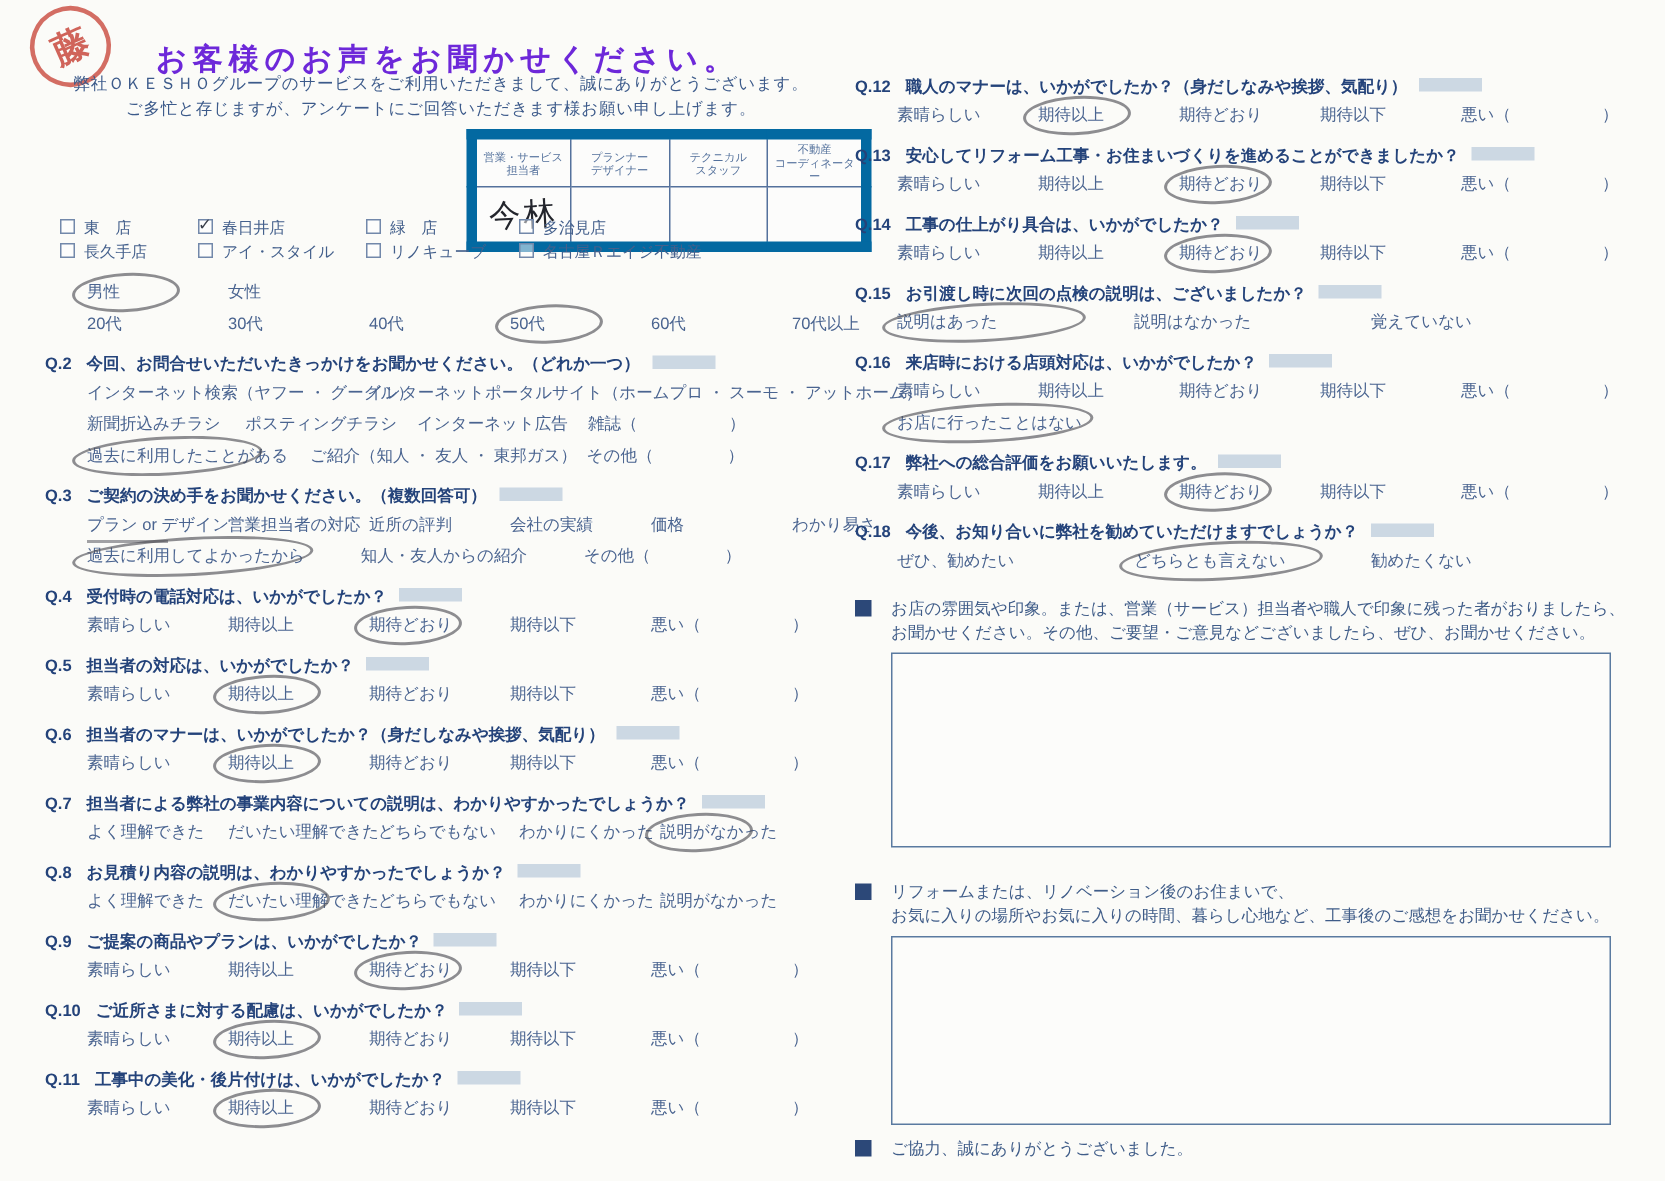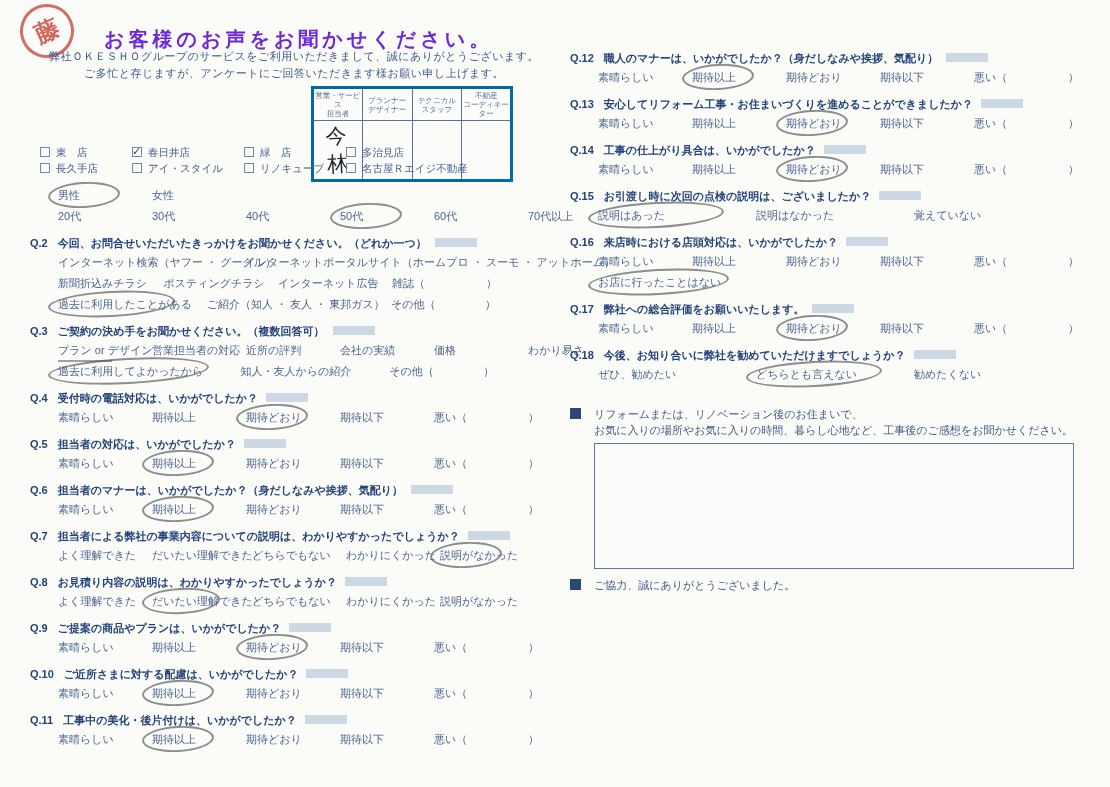--- a/index.html
+++ b/index.html
@@ -20,22 +20,22 @@
   .page-title{
     position:absolute;left:104px;top:26px;
     font-size:20px;font-weight:bold;color:#6d28d9;letter-spacing:4px;
   }
   .intro{
     position:absolute;left:48px;top:48px;width:492px;text-align:center;
     font-size:11px;line-height:17px;color:#3c5a8a;letter-spacing:.5px;
   }
   
   .staff-table{
-    position:absolute;left:311px;top:86px;width:202px;
-    border:3px solid #0369a1;border-collapse:collapse;background:rgba(255,255,255,.4);padding-left:23px;
+    position:absolute;left:311px;top:86px;width:270px;
+    border:7px solid #0369a1;border-collapse:collapse;background:rgba(255,255,255,.4);padding-left:23px;
   }
   .staff-table th{
     border:1px solid #54719c;font-size:7.5px;font-weight:normal;color:#54719c;
     line-height:9px;padding:2px 1px;width:25%;
   }
   .staff-table td{border:1px solid #54719c;height:34px;position:relative;}
   .hand-name{
     font-size:21px;color:#23252c;transform:rotate(-3deg);display:inline-block;
     font-weight:500;letter-spacing:2px;
   }
@@ -351,20 +351,28 @@
       </div>
     </div>
     <div class="q">
       <div class="q-head"><span class="q-id">Q.18</span><span>今後、お知り合いに弊社を勧めていただけますでしょうか？</span><span class="hl"></span></div>
       <div class="opt-row wide">
         <span class="opt">ぜひ、勧めたい</span>
         <span class="opt circled">どちらとも言えない</span>
         <span class="opt">勧めたくない</span>
       </div>
     </div>
+    <div class="comment">
+      <div class="c-prompt">
+        <span class="bullet"></span>
+        <div>お店の雰囲気や印象。または、営業（サービス）担当者や職人で印象に残った者がおりましたら、</div>
+        <div>お聞かせください。その他、ご要望・ご意見などございましたら、ぜひ、お聞かせください。</div>
+      </div>
+      <div class="c-box b1"></div>
+    </div>
     <div class="comment second">
       <div class="c-prompt">
         <span class="bullet"></span>
         <div>リフォームまたは、リノベーション後のお住まいで、</div>
         <div>お気に入りの場所やお気に入りの時間、暮らし心地など、工事後のご感想をお聞かせください。</div>
       </div>
       <div class="c-box b2"></div>
     </div>
     <div class="thanks"><span class="bullet"></span><span>ご協力、誠にありがとうございました。</span></div>
   </div>

